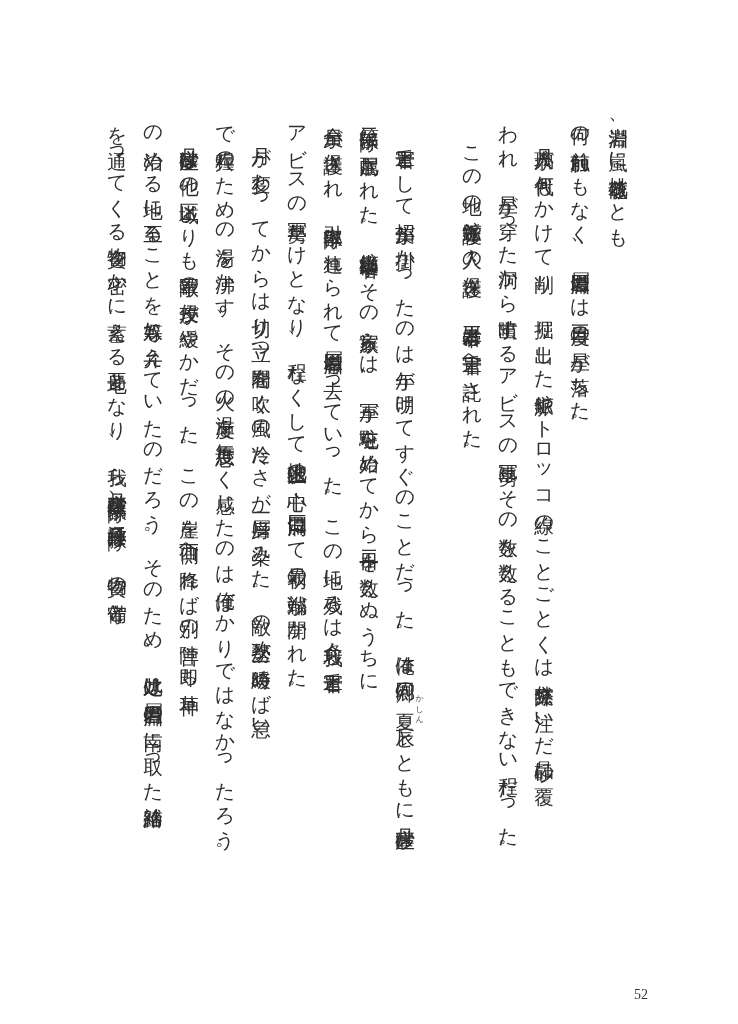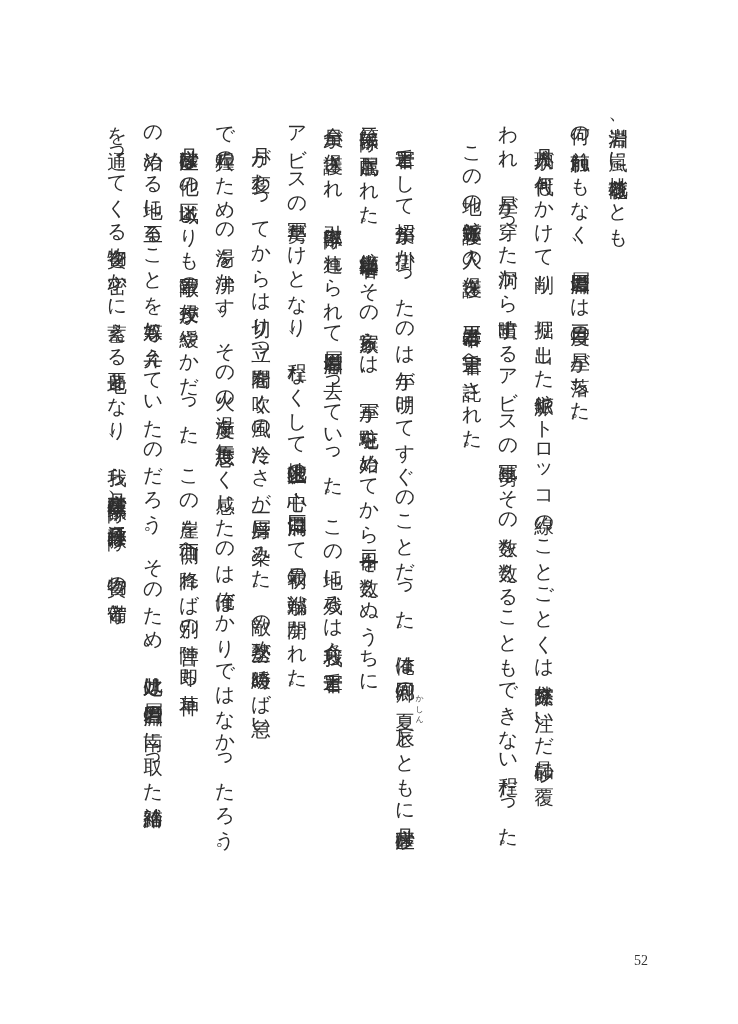--- a/index.html
+++ b/index.html
@@ -38,21 +38,21 @@
       letter-spacing: 1.6px;
     }
     ruby { ruby-position: over; }
     rt {
       font-size: 8px;
       color: #444;
     }
     .page-number {
       position: absolute;
       left: 634px;
-      top: 953px;
+      top: 987px;
       font-family: "Liberation Serif", "DejaVu Serif", serif;
       font-size: 14px;
       color: #333;
       text-align: center;
     }
   </style>
 </head>
 <body>
 
 <div class="page">

